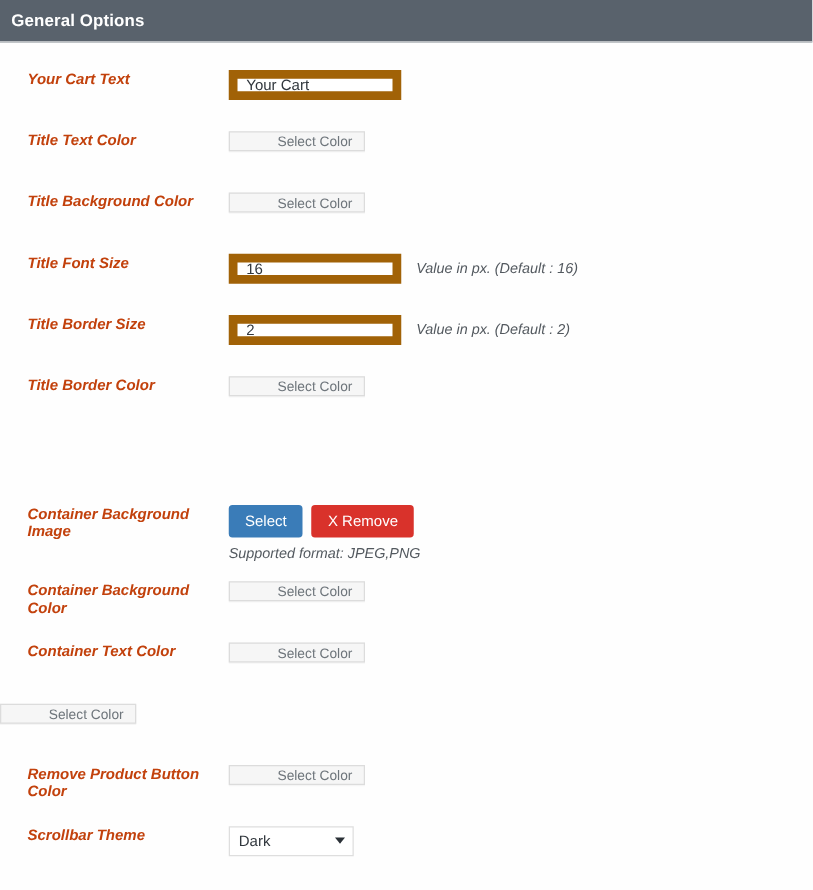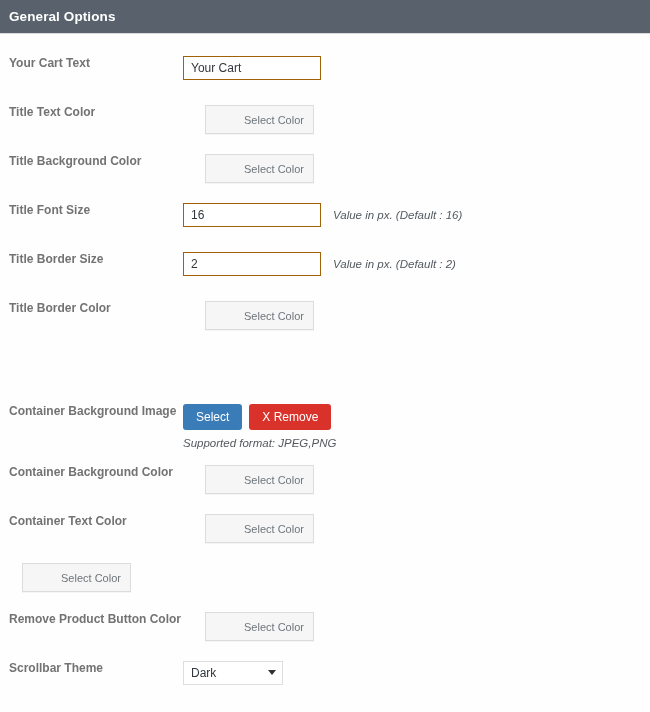--- a/index.html
+++ b/index.html
@@ -40,68 +40,68 @@
   }
   .row {
     display: flex;
     align-items: flex-start;
     min-height: 49px;
     box-sizing: border-box;
   }
   .row-label {
     width: 183px;
     box-sizing: border-box;
-    padding-left: 9px;
+    padding-left: 22px;
     font-weight: bold;
     font-size: 12px;
-    color: #737373;
+    color: #c2410c;
     line-height: 14px;
     flex: 0 0 183px;
+    font-style: italic;
   }
   .row-field {
     flex: 1 1 auto;
     display: flex;
     align-items: flex-start;
     flex-wrap: wrap;
   }
 
   
   .text-input {
     width: 138px;
     height: 24px;
     box-sizing: border-box;
-    border: 1px solid #a16207;
+    border: 7px solid #a16207;
     background: #ffffff;
     padding: 0 7px;
     font-family: "Liberation Sans", sans-serif;
     font-size: 12px;
     color: #31373d;
     outline: none;
     border-radius: 0;
   }
   .hint {
     font-style: italic;
     font-size: 11.5px;
     color: #53595f;
     margin-left: 12px;
     line-height: 24px;
     white-space: nowrap;
   }
 
   
   .color-picker {
     display: inline-flex;
-    align-items: center;
-    height: 29px;
+    align-items: flex-end;
+    height: 16px;
     border: 1px solid #dcdcdc;
     background: #f6f6f6;
     box-sizing: border-box;
     cursor: pointer;
     box-shadow: 0 1px 0 rgba(0,0,0,0.035);
-    margin-left: 22px;
   }
   .color-swatch {
     width: 29px;
     border-right: 1px solid #dcdcdc;
     box-sizing: border-box;
   }
   .color-label {
     display: flex;
     align-items: center;
     padding: 0 9px;

